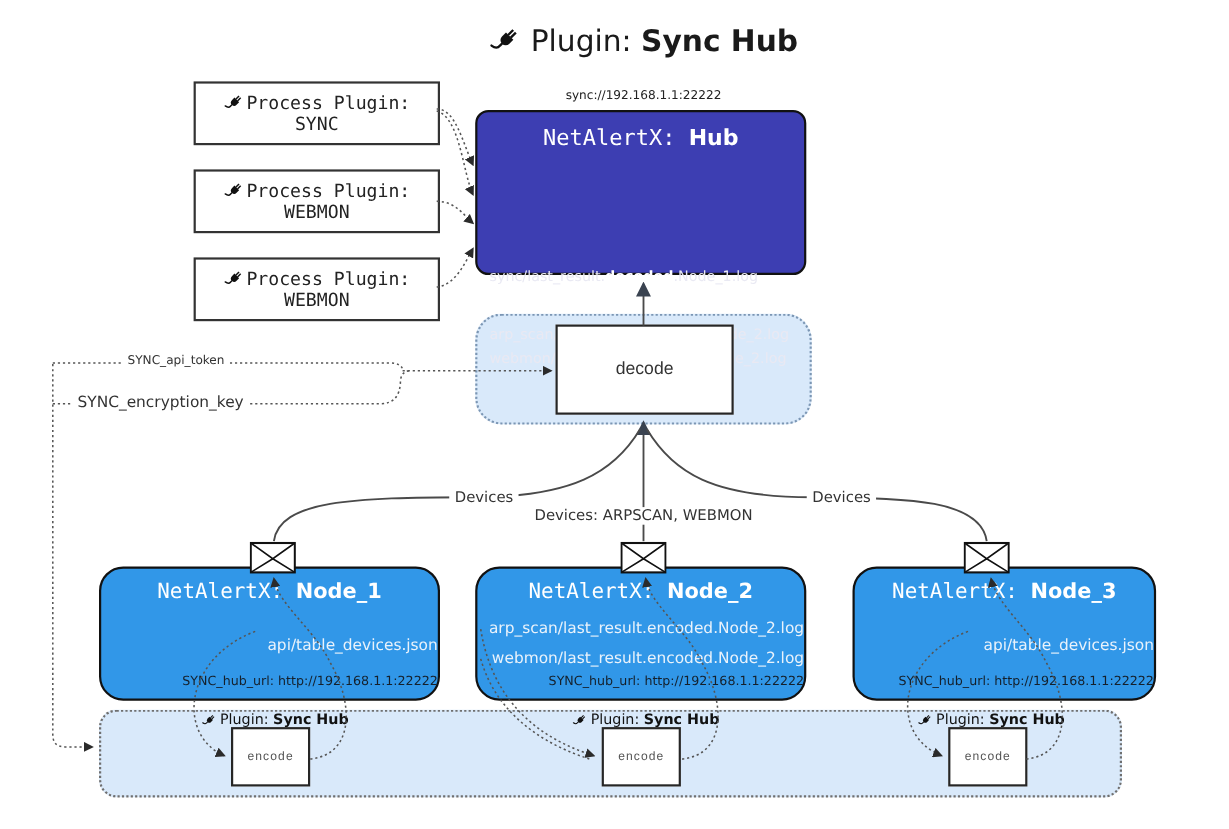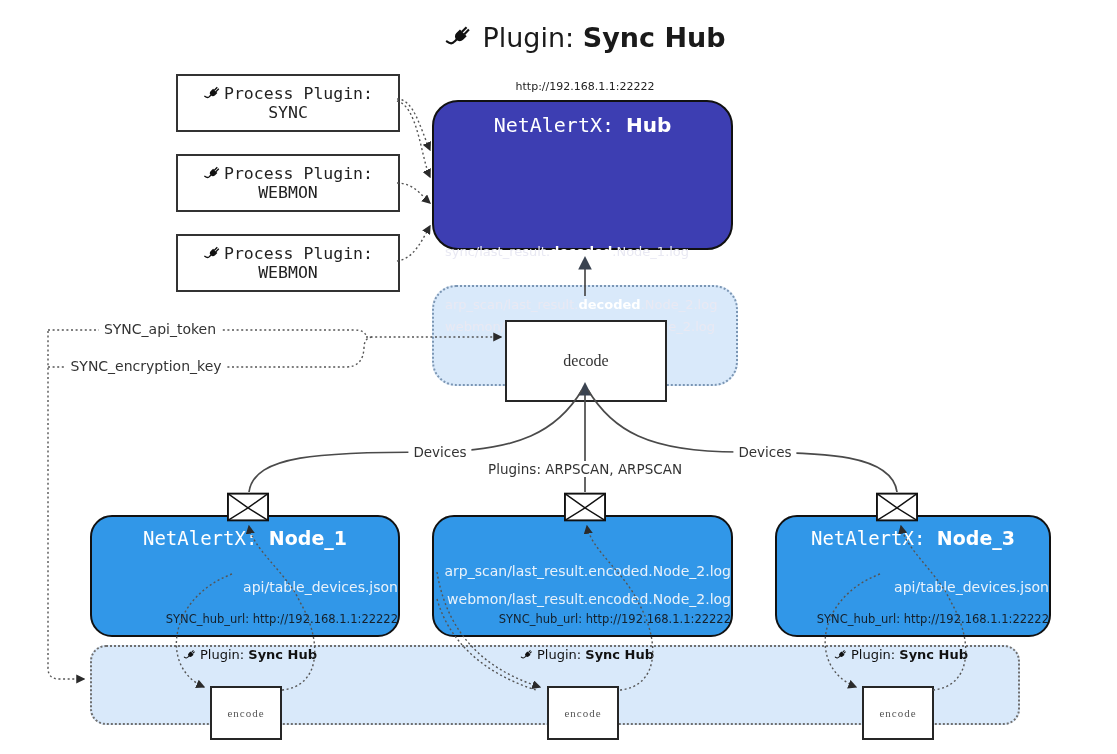--- a/index.html
+++ b/index.html
@@ -16,29 +16,29 @@
   .dotted{fill:none;stroke:var(--dot);stroke-width:1.4;stroke-dasharray:2 2.6;}
 
   .title{position:absolute;left:385px;top:16px;width:400px;height:42px;display:flex;align-items:center;justify-content:center;gap:8px;font-size:27px;color:var(--ink);z-index:2;}
   .title b{font-weight:bold;}
   .plug{display:inline-block;}
 
   .pbox{position:absolute;left:176px;width:224px;height:58px;background:#fff;border:2px solid #333;display:flex;flex-direction:column;align-items:center;justify-content:center;font-family:var(--mono);font-size:16.5px;color:#222;z-index:2;}
   .pbox .row{display:flex;gap:2px;}
 
   .huburl{position:absolute;left:435px;top:80px;width:300px;text-align:center;font-size:11px;color:#222;z-index:2;}
-  .hub{position:absolute;left:432px;top:100px;width:301px;height:150px;background:var(--hub-bg);border:2px solid #111;border-radius:26px;z-index:2;}
+  .hub{position:absolute;left:432px;top:100px;width:301px;height:150px;background:var(--hub-bg);border:2px solid #111;border-radius:12px;z-index:2;}
   .hub .htitle{position:absolute;left:0;top:11px;width:100%;text-align:center;font-family:var(--mono);font-size:20px;color:#fff;}
   .hub .htitle b{font-family:var(--sans);font-weight:bold;}
   .hline{position:absolute;left:11px;height:19px;font-size:13px;color:#e9e9f3;white-space:nowrap;}
   .hline b{color:#fff;}
 
   .panel{position:absolute;background:var(--panel-bg);border-radius:24px;z-index:1;}
   .decode-panel{left:432px;top:285px;width:306px;height:101px;border:2px dotted #7b96b4;}
-  .wbox{position:absolute;background:#fff;border:2px solid #262626;display:flex;align-items:center;justify-content:center;font-family:Liberation Serif, serif;color:#333;z-index:4;margin-top:25px;}
+  .wbox{position:absolute;background:#fff;border:2px solid #262626;display:flex;align-items:center;justify-content:center;font-family:Liberation Sans, sans-serif;color:#333;z-index:4;}
   .decode-box{left:505px;top:295px;width:162px;height:82px;font-size:16px;}
 
   .lab{position:absolute;transform:translateX(-50%);background:#fff;padding:0 5px;font-size:13.5px;color:#333;white-space:nowrap;z-index:6;}
 
   .env{position:absolute;width:42px;height:30px;z-index:6;}
 
   .node{position:absolute;top:515px;height:122px;background:var(--node-bg);border:2px solid #111;border-radius:22px;z-index:2;}
   .node .ntitle{position:absolute;left:0;top:10px;width:100%;text-align:center;font-family:var(--mono);font-size:19px;color:#fff;white-space:nowrap;}
   .node .ntitle b{font-family:var(--sans);font-weight:bold;}
   .nfile{position:absolute;left:0;width:100%;text-align:right;font-size:14px;color:#e9f2fb;white-space:nowrap;}
@@ -137,57 +137,58 @@
             <rect x="12.6" y="2.2" width="1.7" height="5.2" fill="#111"></rect>
             <path d="M8.3 7.2 h7.6 v4.1 a3.8 3.8 0 0 1 -7.6 0 z" fill="#111"></path>
             <path d="M12 15 v2 q0.4 3.8 -4.4 4.4" fill="none" stroke="#111" stroke-width="1.7" stroke-linecap="round"></path>
           </g>
         </svg>
         <span>Process Plugin:</span>
       </div>
     <div>WEBMON</div>
   </div>
 
-  <div class="huburl">http://192.168.1.1:22222</div>
+  <div class="huburl">sync://192.168.1.1:22222</div>
   <div class="hub">
     <div class="htitle"><span>NetAlertX: </span><b>Hub</b></div>
     <div class="hline" style="top:142px;"><span>sync/last_result.</span><b>decoded</b><span>.Node_1.log</span></div>
     <div class="hline" style="top:195px;"><span>arp_scan/last_result.</span><b>decoded</b><span>.Node_2.log</span></div>
     <div class="hline" style="top:217px;"><span>webmon/last_result.</span><b>decoded</b><span>.Node_2.log</span></div>
   </div>
 
   <div class="panel decode-panel"></div>
   <div class="wbox decode-box">decode</div>
 
-  <div class="lab" style="left:160px;top:321px;font-size:14px;">SYNC_api_token</div>
+  <div class="lab" style="left:160px;top:321px;font-size:11px;">SYNC_api_token</div>
   <div class="lab" style="left:146px;top:358px;font-size:14px;">SYNC_encryption_key</div>
 
   <div class="lab" style="left:440px;top:444px;">Devices</div>
   <div class="lab" style="left:765px;top:444px;">Devices</div>
-  <div class="lab" style="left:585px;top:461px;">Plugins: ARPSCAN, ARPSCAN</div>
+  <div class="lab" style="left:585px;top:461px;">Devices: ARPSCAN, WEBMON</div>
 
   <svg class="env" style="left:227px;top:492px;" viewBox="0 0 44 30">
       <rect x="1" y="1" width="42" height="28" fill="#fff" stroke="#111" stroke-width="2"></rect>
       <path d="M1 1 L22 16 L43 1 M1 29 L22 16 M43 29 L22 16" fill="none" stroke="#111" stroke-width="1.5"></path>
     </svg>
   <svg class="env" style="left:564px;top:492px;" viewBox="0 0 44 30">
       <rect x="1" y="1" width="42" height="28" fill="#fff" stroke="#111" stroke-width="2"></rect>
       <path d="M1 1 L22 16 L43 1 M1 29 L22 16 M43 29 L22 16" fill="none" stroke="#111" stroke-width="1.5"></path>
     </svg>
   <svg class="env" style="left:876px;top:492px;" viewBox="0 0 44 30">
       <rect x="1" y="1" width="42" height="28" fill="#fff" stroke="#111" stroke-width="2"></rect>
       <path d="M1 1 L22 16 L43 1 M1 29 L22 16 M43 29 L22 16" fill="none" stroke="#111" stroke-width="1.5"></path>
     </svg>
 
   <div class="node" style="left:90px;width:310px;">
     <div class="ntitle"><span>NetAlertX: </span><b>Node_1</b></div>
     <div class="nfile" style="top:561px;top:62px;">api/table_devices.json</div>
     <div class="nurl">SYNC_hub_url: http://192.168.1.1:22222</div>
   </div>
   <div class="node" style="left:432px;width:301px;">
+    <div class="ntitle"><span>NetAlertX: </span><b>Node_2</b></div>
     <div class="nfile" style="top:46px;">arp_scan/last_result.encoded.Node_2.log</div>
     <div class="nfile" style="top:74px;">webmon/last_result.encoded.Node_2.log</div>
     <div class="nurl">SYNC_hub_url: http://192.168.1.1:22222</div>
   </div>
   <div class="node" style="left:775px;width:276px;">
     <div class="ntitle"><span>NetAlertX: </span><b>Node_3</b></div>
     <div class="nfile" style="top:62px;">api/table_devices.json</div>
     <div class="nurl">SYNC_hub_url: http://192.168.1.1:22222</div>
   </div>
 

